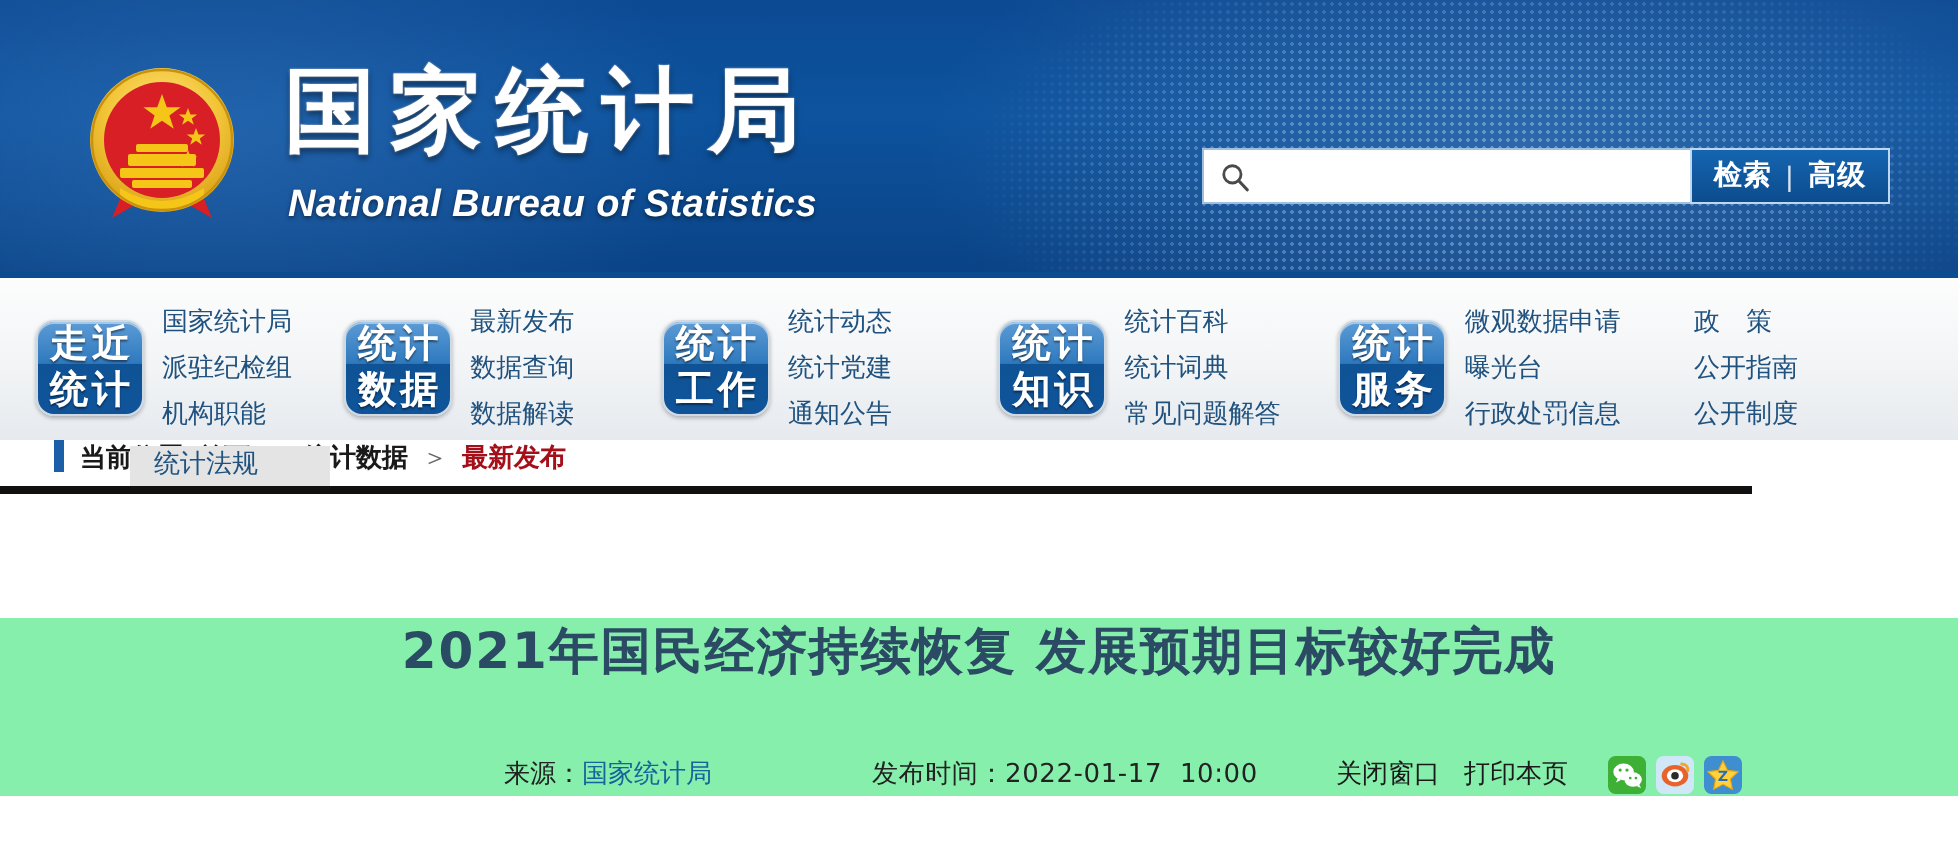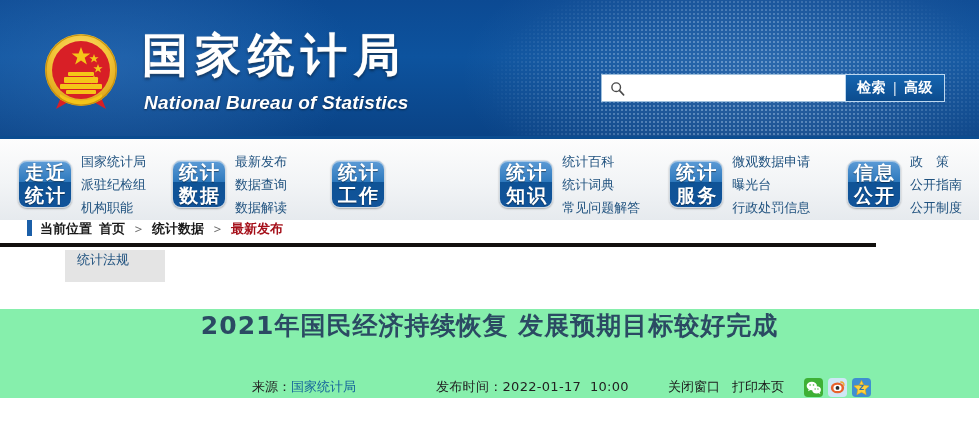--- a/index.html
+++ b/index.html
@@ -112,24 +112,23 @@
   }
   .nav-badge span { display:block; }
   .nav-links { display:flex; flex-direction:column; gap:3px; padding-top:1px; }
   .nav-links a {
     font-size:13px; color:#20527f; text-decoration:none; line-height:20px;
     white-space:nowrap; font-family:"DejaVu Sans","Liberation Sans",sans-serif;
   }
 
   
   .nav-dropdown {
-    position:absolute; left:65px; top:84px; width:100px; height:32px;
+    position:absolute; left:65px; top:84px; width:100px; height:20px;
     background: #e4e4e4;
     z-index: 30;
-    margin-top: 27px;
   }
   .nav-dropdown .dd-item {
     font-size:13px; color:#20527f; line-height:20px; padding-left:12px;
     font-family:"DejaVu Sans","Liberation Sans",sans-serif;
   }
 
   
   .crumbbar {
     position:relative; width:876px; height:27px;
     background:#ffffff;
@@ -250,20 +249,25 @@
         <a href="#">数据查询</a>
         <a href="#">数据解读</a>
       </div>
     </div>
 
     <div class="nav-group g2">
       <div class="nav-badge">
         <span>统计</span>
         <span>工作</span>
       </div>
+      <div class="nav-links">
+        <a href="#">统计动态</a>
+        <a href="#">统计党建</a>
+        <a href="#">通知公告</a>
+      </div>
     </div>
 
     <div class="nav-group g3">
       <div class="nav-badge">
         <span>统计</span>
         <span>知识</span>
       </div>
       <div class="nav-links">
         <a href="#">统计百科</a>
         <a href="#">统计词典</a>
@@ -277,24 +281,20 @@
         <span>服务</span>
       </div>
       <div class="nav-links">
         <a href="#">微观数据申请</a>
         <a href="#">曝光台</a>
         <a href="#">行政处罚信息</a>
       </div>
     </div>
 
     <div class="nav-group g5">
-      <div class="nav-badge">
-        <span>信息</span>
-        <span>公开</span>
-      </div>
       <div class="nav-links">
         <a href="#">政　策</a>
         <a href="#">公开指南</a>
         <a href="#">公开制度</a>
       </div>
     </div>
 
     <div class="nav-dropdown">
       <div class="dd-item">统计法规</div>
     </div>

